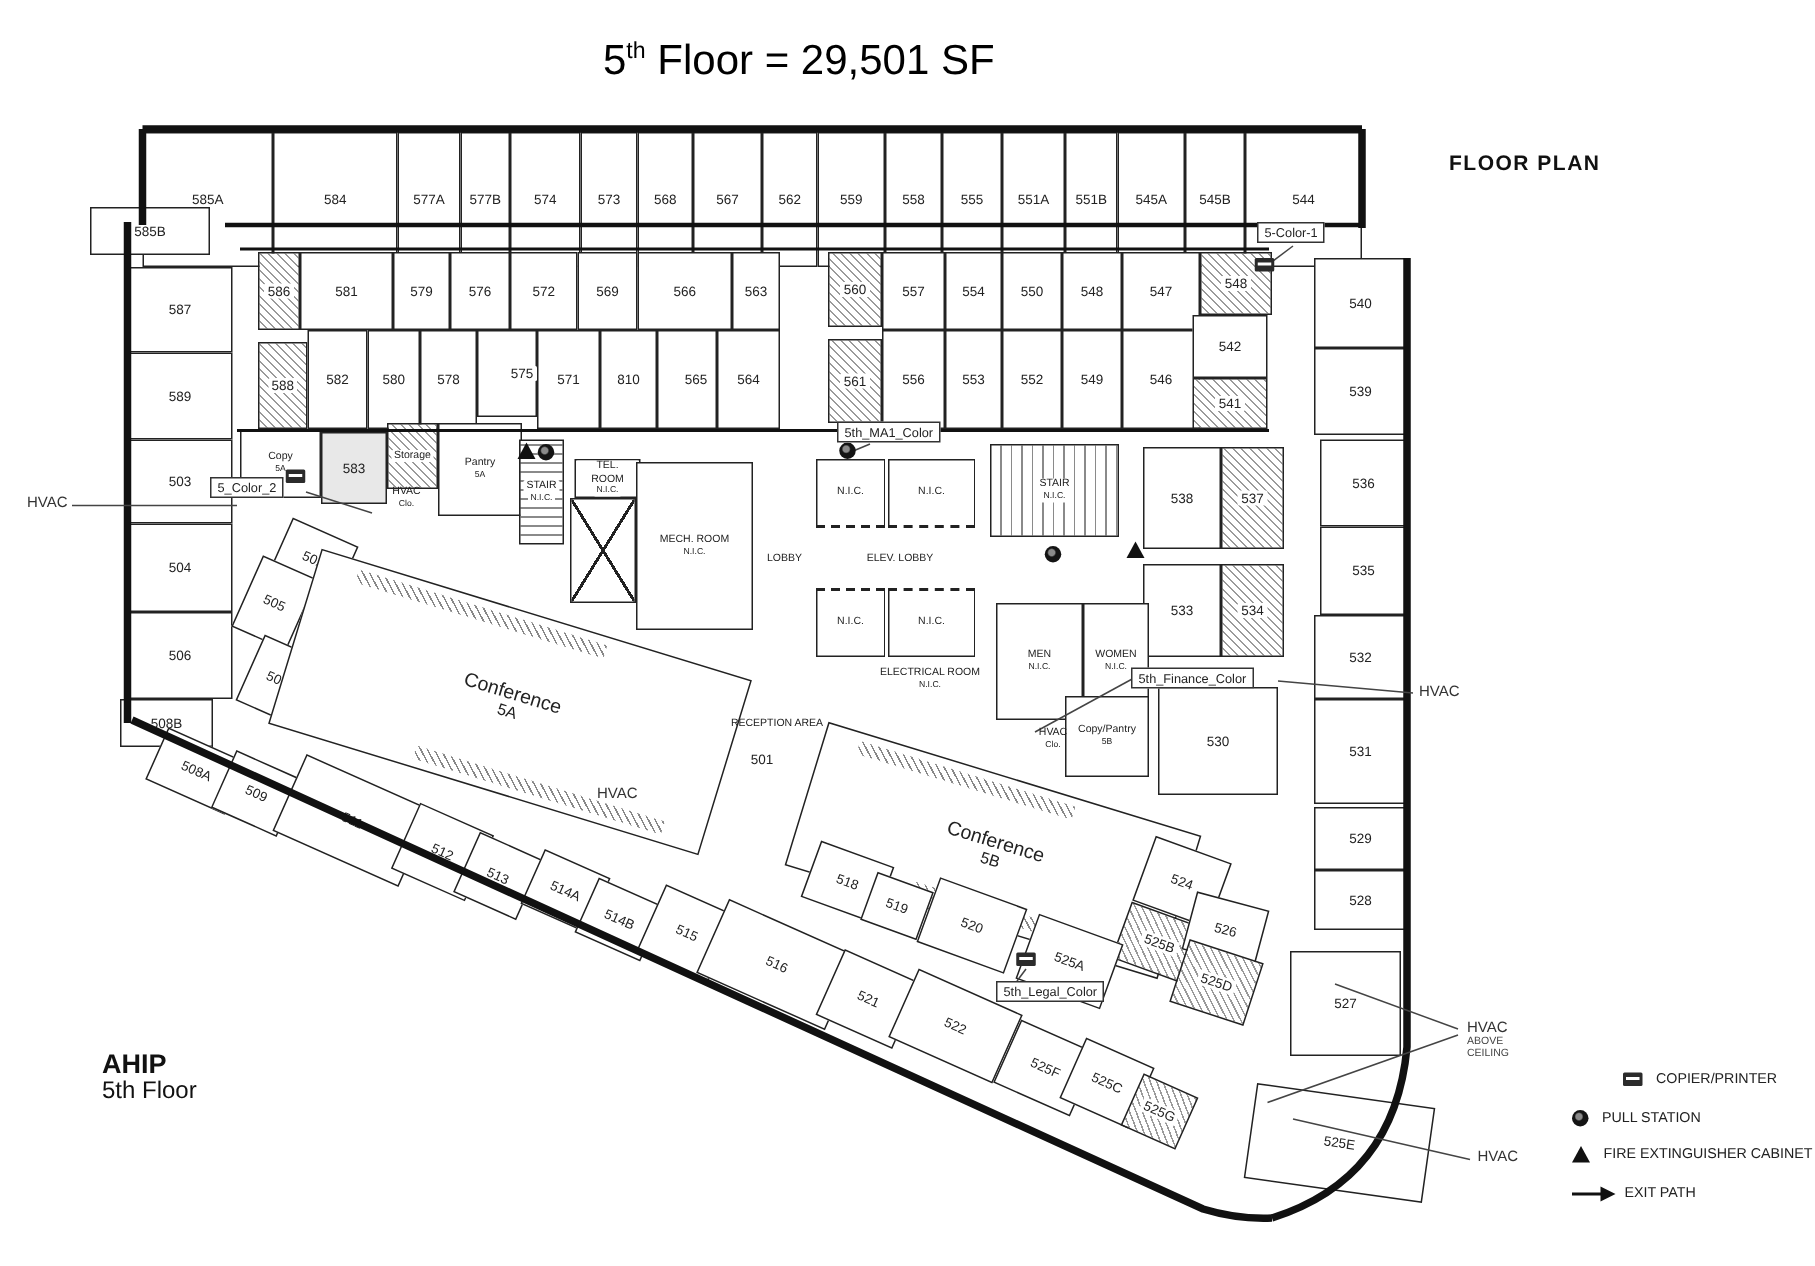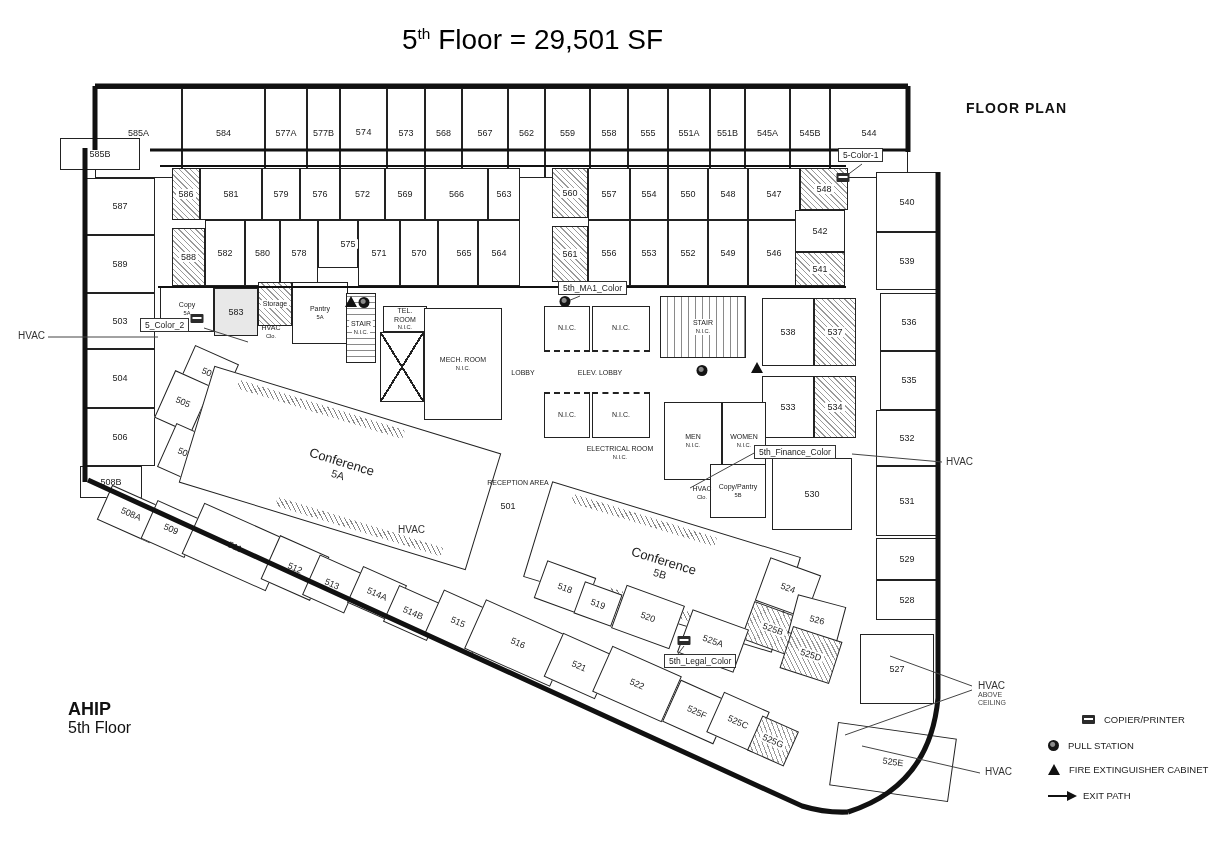--- a/index.html
+++ b/index.html
@@ -76,21 +76,21 @@
       </div>
       <div class="room" style="left: 182px; top: 88px; width: 83px; height: 90px;">
         <span class="l1">584</span>
       </div>
       <div class="room" style="left: 265px; top: 88px; width: 42px; height: 90px;">
         <span class="l1">577A</span>
       </div>
       <div class="room" style="left: 307px; top: 88px; width: 33px; height: 90px;">
         <span class="l1">577B</span>
       </div>
-      <div class="room" style="left: 340px; top: 88px; width: 47px; height: 90px; font-family: Liberation Mono, monospace;">
+      <div class="room" style="left: 340px; top: 88px; width: 47px; height: 90px;">
         <span class="l1">574</span>
       </div>
       <div class="room" style="left: 387px; top: 88px; width: 38px; height: 90px;">
         <span class="l1">573</span>
       </div>
       <div class="room" style="left: 425px; top: 88px; width: 37px; height: 90px;">
         <span class="l1">568</span>
       </div>
       <div class="room" style="left: 462px; top: 88px; width: 46px; height: 90px;">
         <span class="l1">567</span>
@@ -154,28 +154,28 @@
       </div>
       <div class="room" style="left: 205px; top: 220px; width: 40px; height: 66px;">
         <span class="l1">582</span>
       </div>
       <div class="room" style="left: 245px; top: 220px; width: 35px; height: 66px;">
         <span class="l1">580</span>
       </div>
       <div class="room" style="left: 280px; top: 220px; width: 38px; height: 66px;">
         <span class="l1">578</span>
       </div>
-      <div class="room" style="left: 318px; top: 220px; width: 40px; height: 48px; padding-left: 20px;">
+      <div class="room" style="left: 318px; top: 220px; width: 40px; height: 58px; padding-left: 20px;">
         <span class="l1">575</span>
       </div>
       <div class="room" style="left: 358px; top: 220px; width: 42px; height: 66px;">
         <span class="l1">571</span>
       </div>
       <div class="room" style="left: 400px; top: 220px; width: 38px; height: 66px;">
-        <span class="l1">570</span>
+        <span class="l1">810</span>
       </div>
       <div class="room" style="left: 438px; top: 220px; width: 40px; height: 66px; padding-left: 12px;">
         <span class="l1">565</span>
       </div>
       <div class="room" style="left: 478px; top: 220px; width: 42px; height: 66px;">
         <span class="l1">564</span>
       </div>
       <div class="room hatch" style="left: 552px; top: 168px; width: 36px; height: 50px;">
         <span class="l1">560</span>
       </div>

